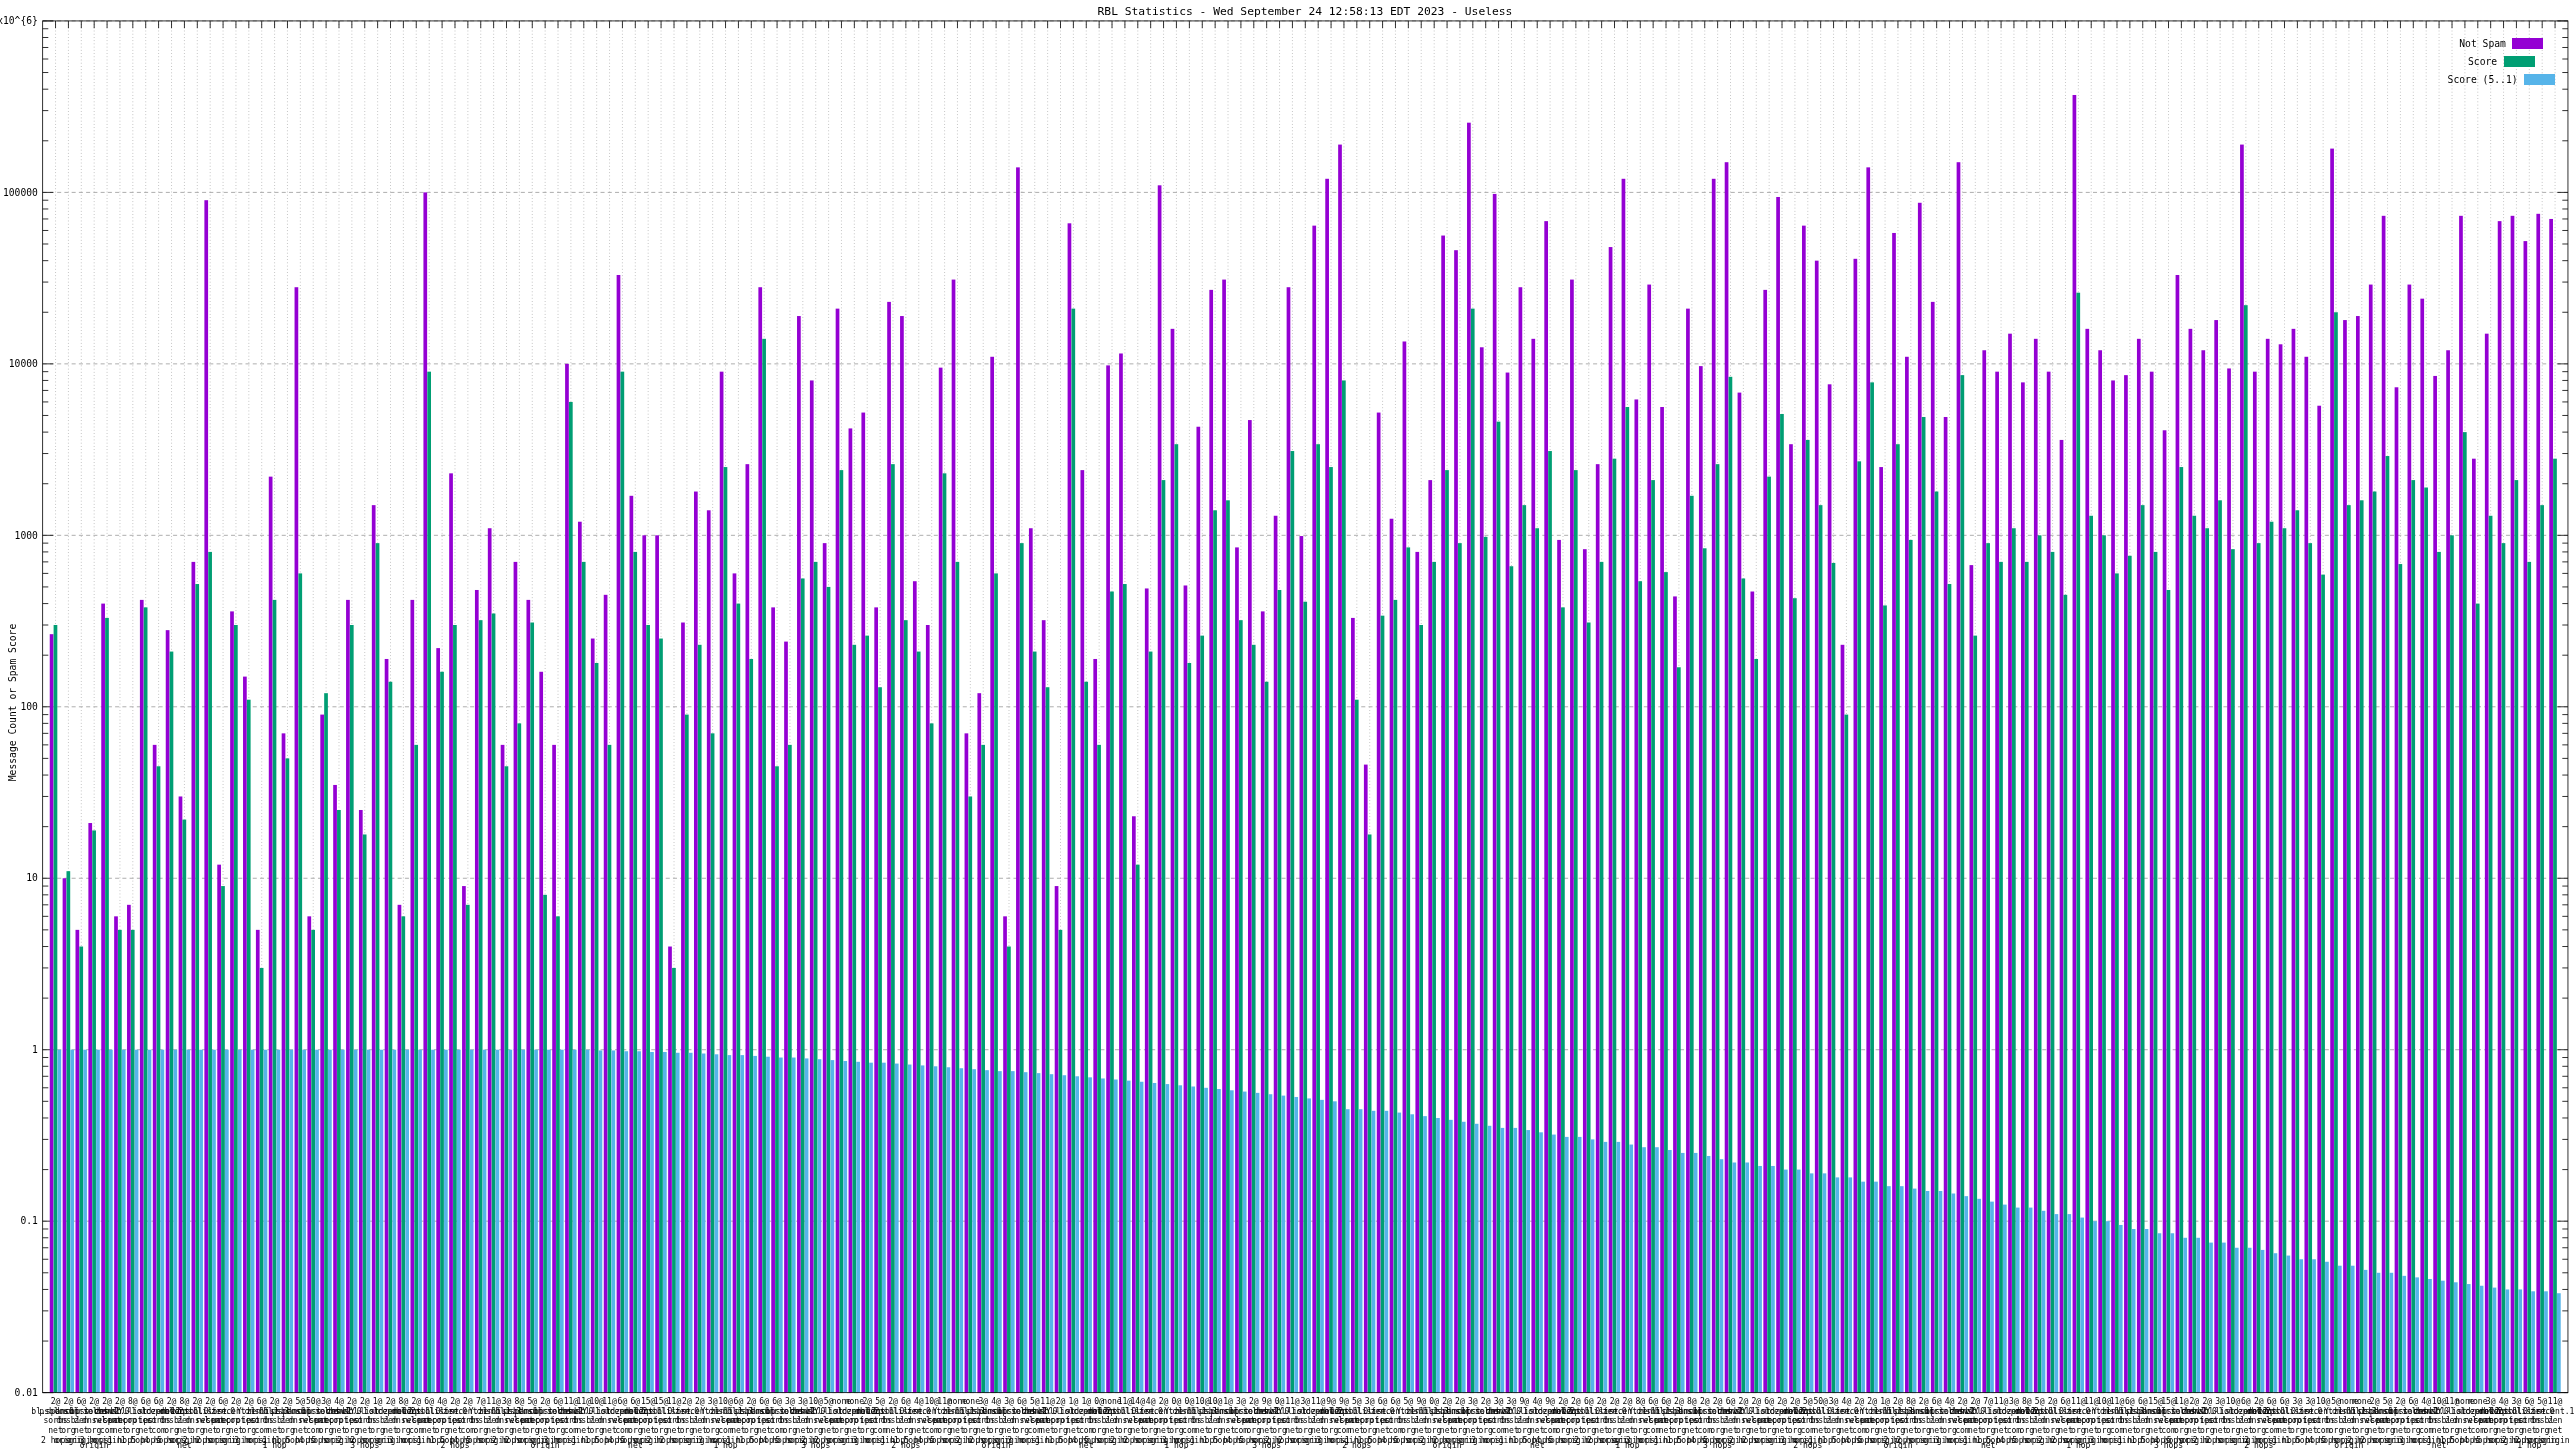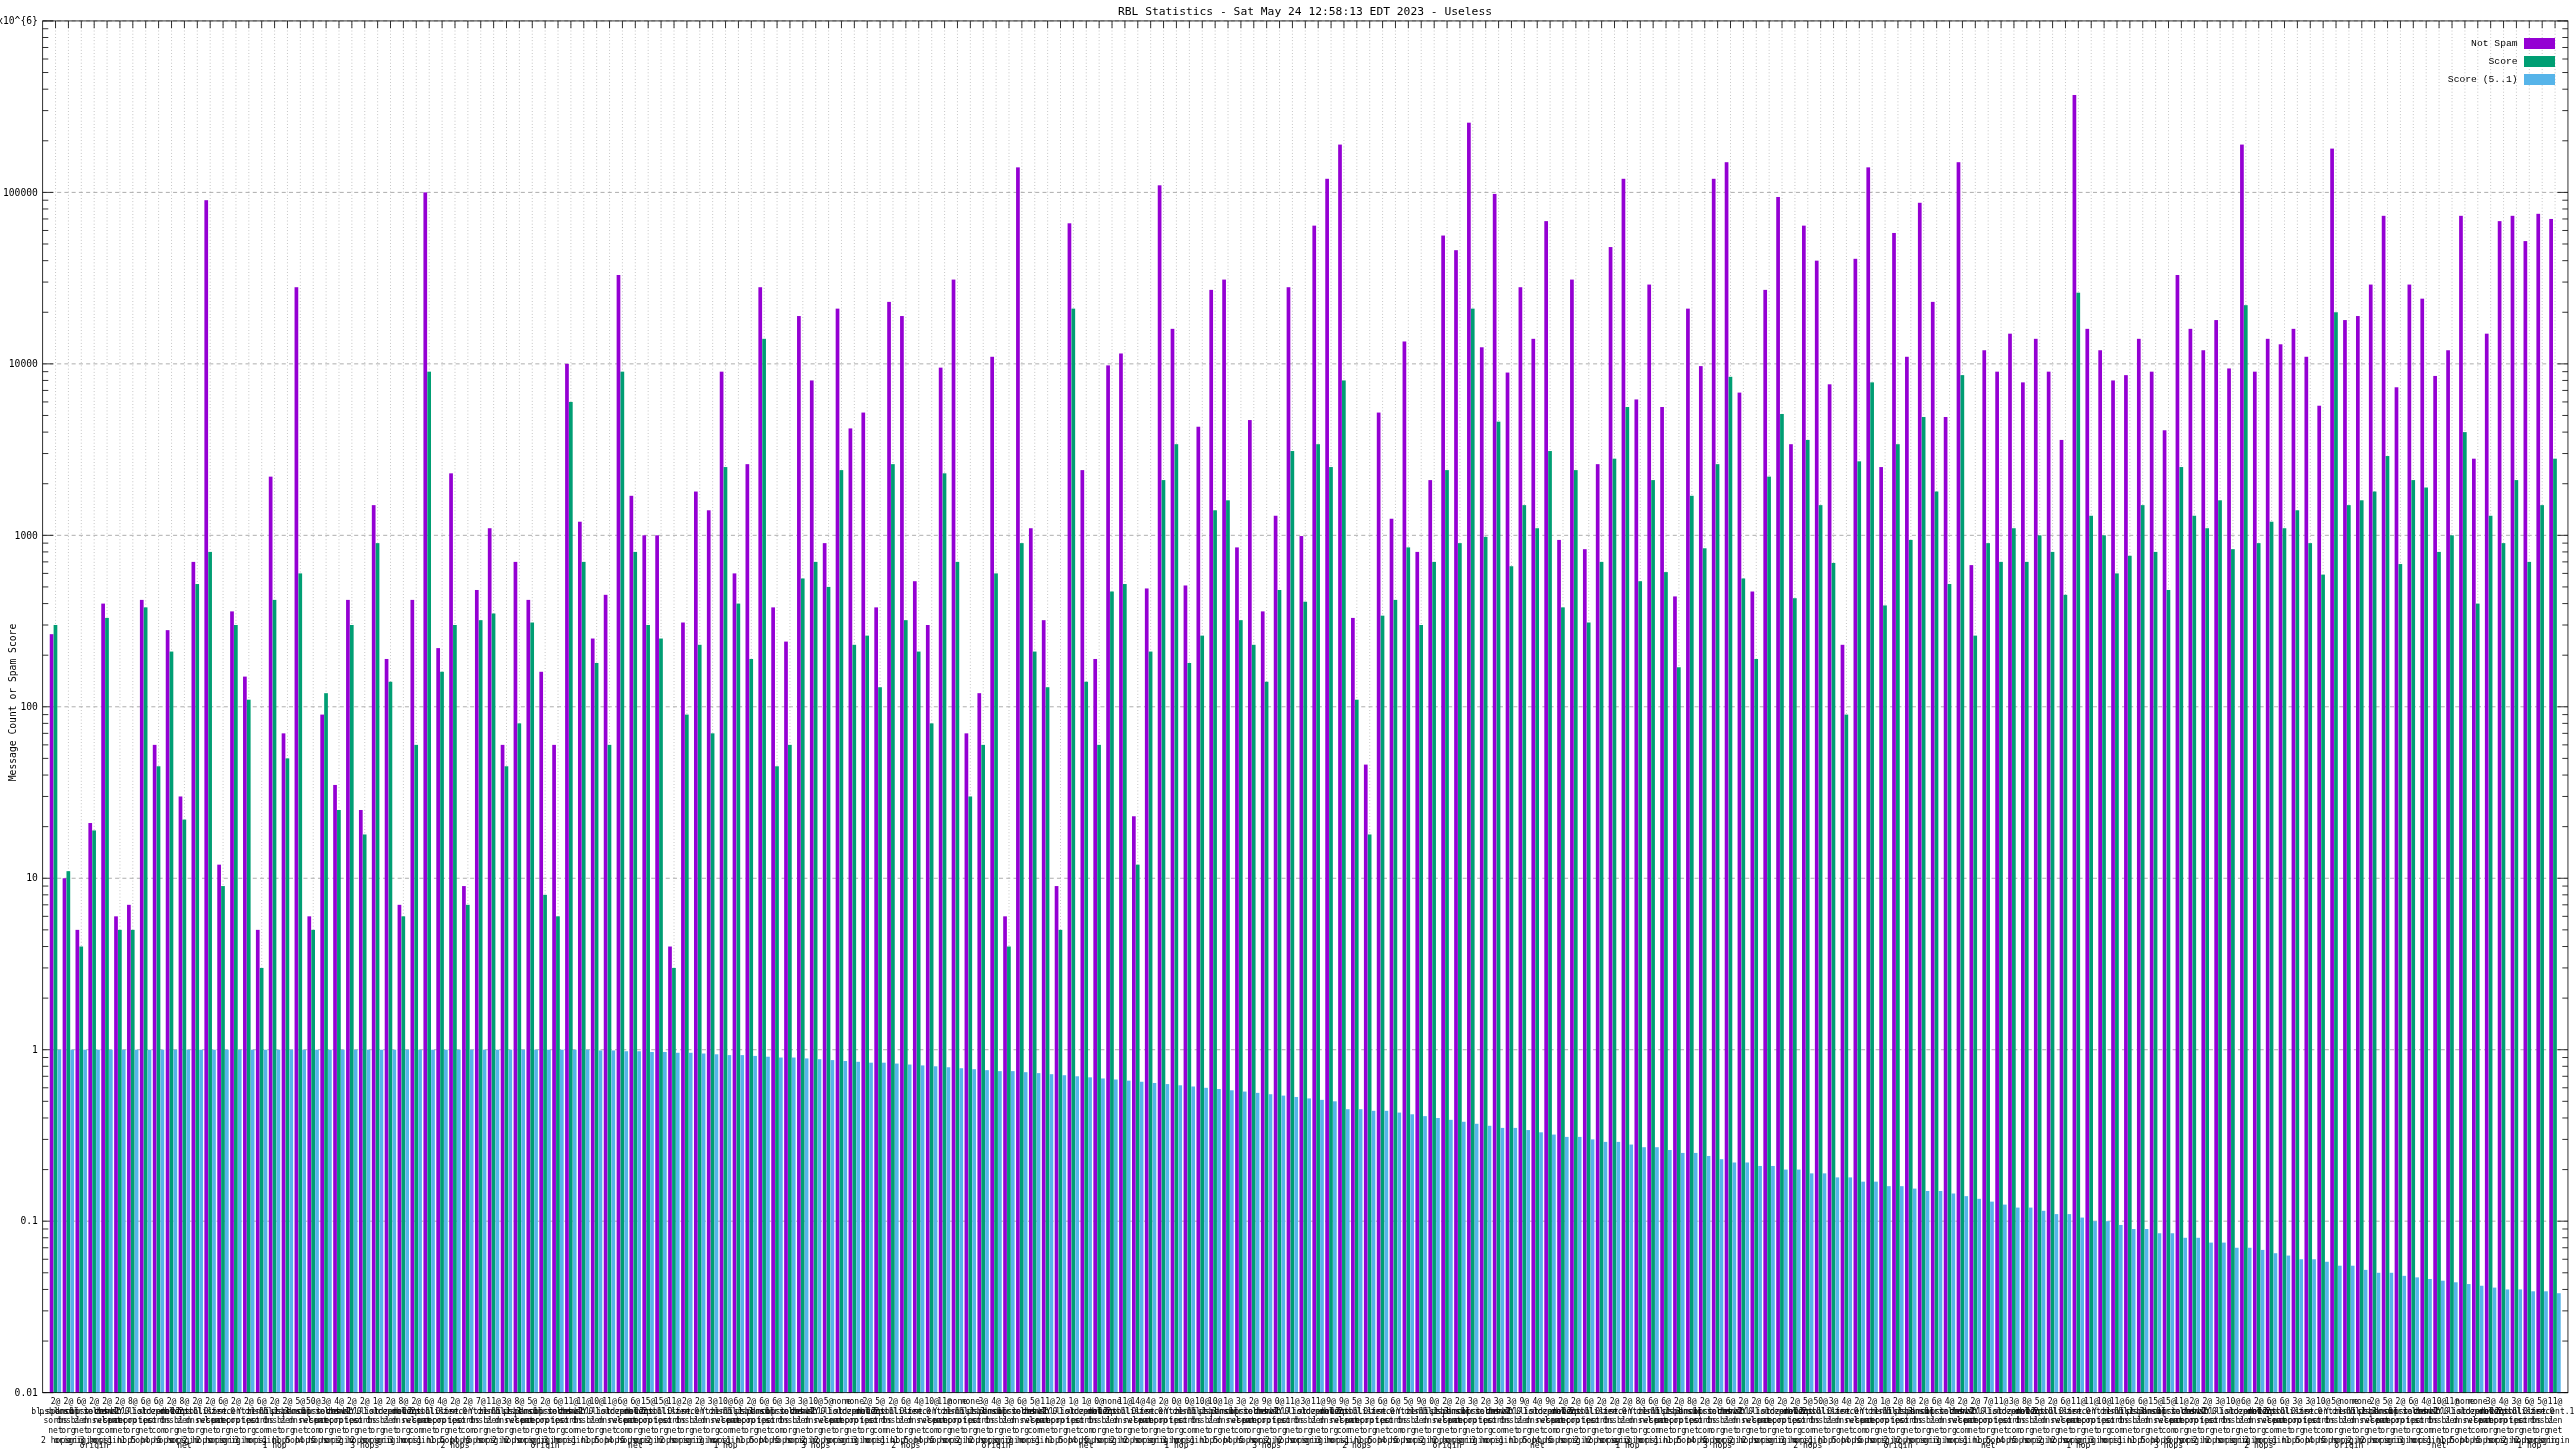--- a/index.html
+++ b/index.html
@@ -3,29 +3,29 @@
 <meta charset="utf-8">
 <style>
   html,body{margin:0;padding:0;background:#ffffff;}
   body{width:2576px;height:1449px;position:relative;overflow:hidden;
        font-family:"DejaVu Sans Mono","Liberation Mono",monospace;color:#000;}
   #chart-title{position:absolute;top:4.8px;left:34px;width:2542px;text-align:center;
        font-size:11.3px;letter-spacing:0px;}
   #y-axis-title{position:absolute;left:-80px;top:697px;width:185px;text-align:center;
        font-size:9.7px;transform:rotate(-90deg);transform-origin:center center;}
   #legend{position:absolute;top:35px;right:21px;}
-  .legend-row{display:flex;align-items:center;justify-content:flex-end;height:17.7px;font-family:Liberation Mono, monospace;}
+  .legend-row{display:flex;align-items:center;justify-content:center;height:17.7px;}
   .legend-label{font-size:9.7px;margin-right:6.4px;}
   .legend-swatch{width:31px;height:11.3px;display:inline-block;}
   #plot-svg{position:absolute;left:0;top:0;}
 </style>
 </head>
 <body>
 
-<div id="chart-title">RBL Statistics - Sat May 24 12:58:13 EDT 2023 - Useless</div>
+<div id="chart-title">RBL Statistics - Wed September 24 12:58:13 EDT 2023 - Useless</div>
 
 <div id="y-axis-title">Message Count or Spam Score</div>
 
 <svg id="plot-svg" width="2576" height="1449" viewBox="0 0 3200 1800">
     <g>
       <line x1="69.0" y1="26" x2="69.0" y2="1730" stroke="#a8a8a8" stroke-width="1" stroke-dasharray="1,3"></line>
       <line x1="85.0" y1="26" x2="85.0" y2="1730" stroke="#a8a8a8" stroke-width="1" stroke-dasharray="1,3"></line>
       <line x1="101.0" y1="26" x2="101.0" y2="1730" stroke="#a8a8a8" stroke-width="1" stroke-dasharray="1,3"></line>
       <line x1="117.0" y1="26" x2="117.0" y2="1730" stroke="#a8a8a8" stroke-width="1" stroke-dasharray="1,3"></line>
       <line x1="133.0" y1="26" x2="133.0" y2="1730" stroke="#a8a8a8" stroke-width="1" stroke-dasharray="1,3"></line>

